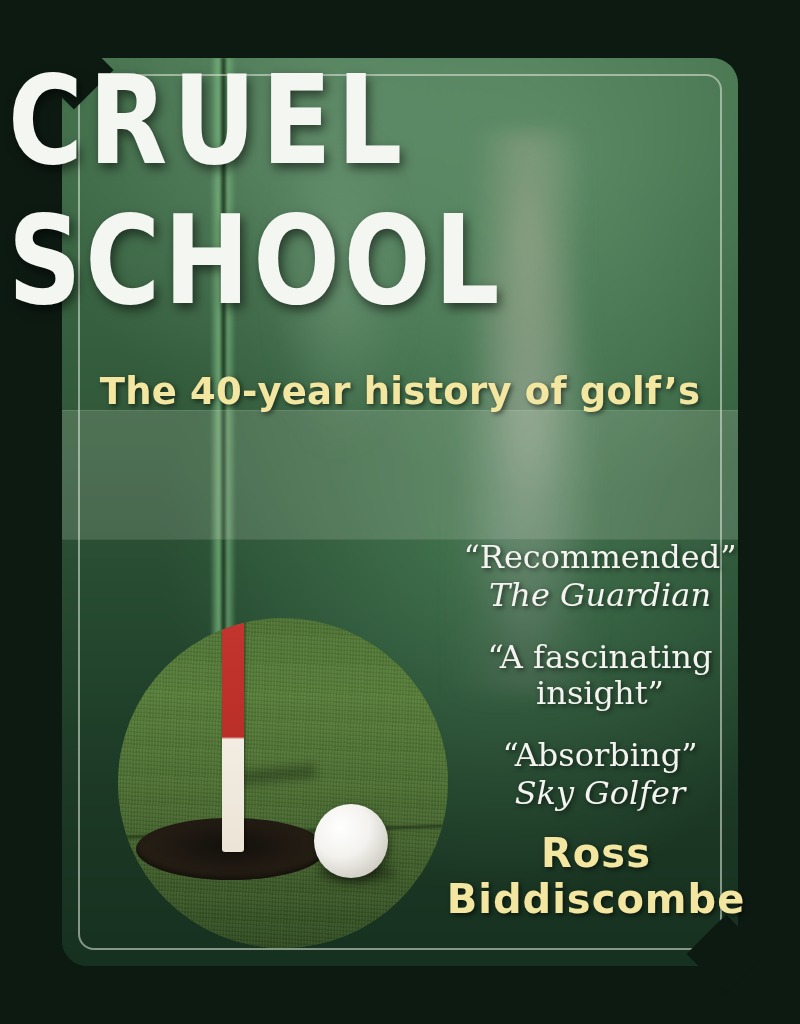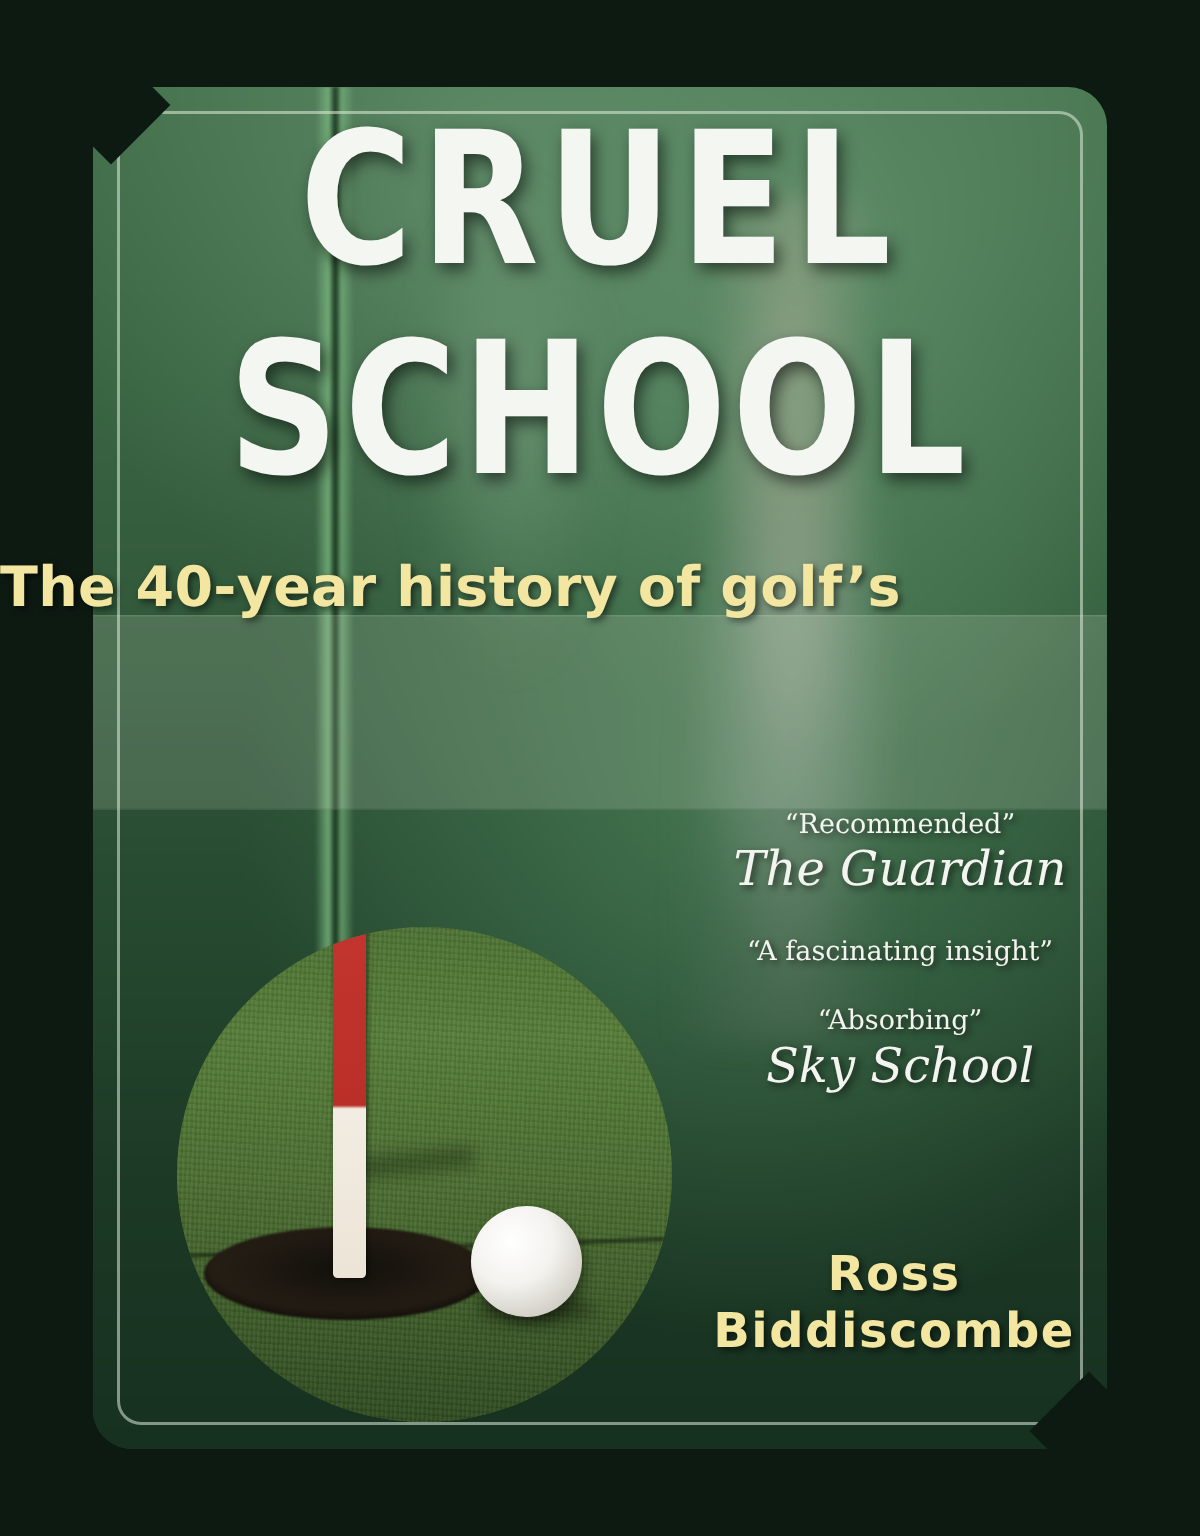--- a/index.html
+++ b/index.html
@@ -197,22 +197,21 @@
     background: rgba(235,240,225,0.16);
     border-top: 1px solid rgba(255,255,255,0.10);
     border-bottom: 1px solid rgba(0,0,0,0.10);
   }
 
   
   .title-block {
     position: absolute;
     left: 0;
     right: 0;
-    top: 70px;
-    text-align: center;
+    top: 58px;
   }
   .title-line {
     font-family: "DejaVu Sans", sans-serif;
     font-weight: bold;
     color: #f4f6f1;
     letter-spacing: 6px;
     line-height: 1.02;
     font-size: 104px;
     text-shadow: 3px 4px 10px rgba(0,0,0,0.55);
     transform: scaleY(1.18) scaleX(0.98);
@@ -222,21 +221,21 @@
     margin-top: 34px;
     font-size: 104px;
     letter-spacing: 4px;
   }
 
   .subtitle {
     position: absolute;
     left: 0;
     right: 0;
     top: 368px;
-    text-align: left;
+    text-align: center;
     color: #f2e6a0;
     font-family: "DejaVu Sans", sans-serif;
     font-weight: bold;
     font-size: 37px;
     line-height: 1.30;
     text-shadow: 2px 2px 5px rgba(0,0,0,0.55);
     letter-spacing: 0.2px;
   }
 
   
@@ -247,40 +246,40 @@
     width: 320px;
     text-align: center;
     color: #f3f4ef;
     text-shadow: 2px 2px 5px rgba(0,0,0,0.6);
   }
   .quote {
     margin-bottom: 26px;
   }
   .quote-text {
     font-family: "DejaVu Serif", serif;
-    font-size: 18px;
+    font-size: 32px;
     line-height: 1.12;
   }
   .quote-src {
     font-family: "DejaVu Serif", serif;
     font-style: italic;
     font-size: 32px;
     line-height: 1.2;
   }
 
   .author {
     position: absolute;
     right: 34px;
     top: 830px;
     width: 340px;
     text-align: center;
     color: #f2e6a0;
     font-family: "DejaVu Sans", sans-serif;
     font-weight: bold;
-    font-size: 32px;
+    font-size: 40px;
     letter-spacing: 1px;
     text-shadow: 2px 2px 5px rgba(0,0,0,0.6);
   }
 
   
   .notch {
     position: absolute;
     width: 56px;
     height: 56px;
     background: #0d1a12;
@@ -330,18 +329,18 @@
   <div class="quotes">
     <div class="quote">
       <div class="quote-text">“Recommended”</div>
       <div class="quote-src">The Guardian</div>
     </div>
     <div class="quote">
       <div class="quote-text">“A fascinating insight”</div>
     </div>
     <div class="quote">
       <div class="quote-text">“Absorbing”</div>
-      <div class="quote-src">Sky School</div>
+      <div class="quote-src">Sky Golfer</div>
     </div>
   </div>
 
   <div class="author">Ross Biddiscombe</div>
 </div>
 
 </body></html>

